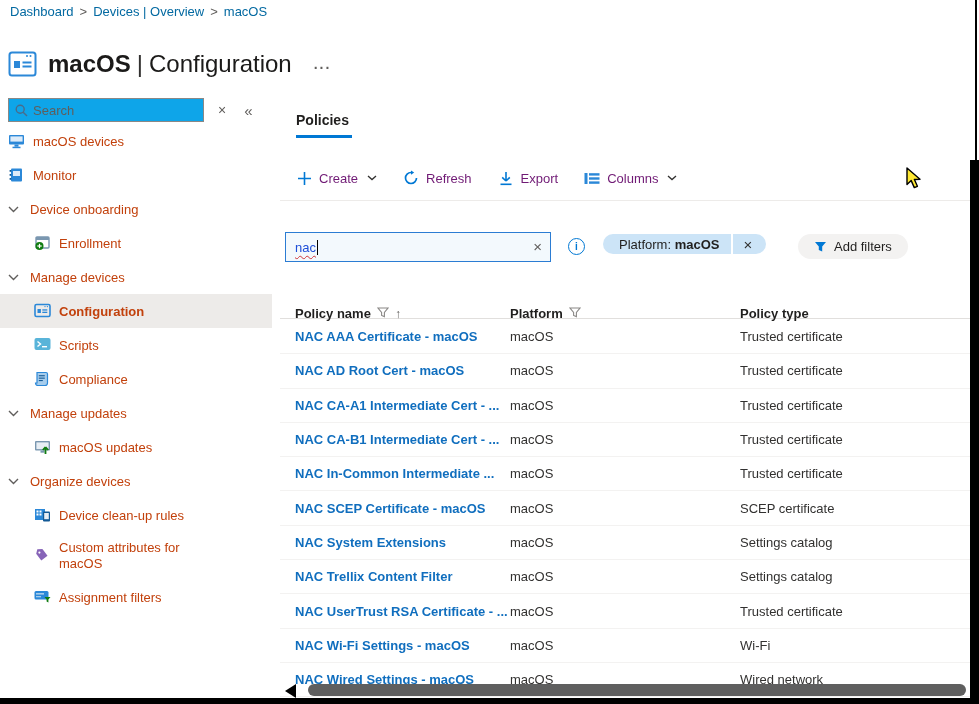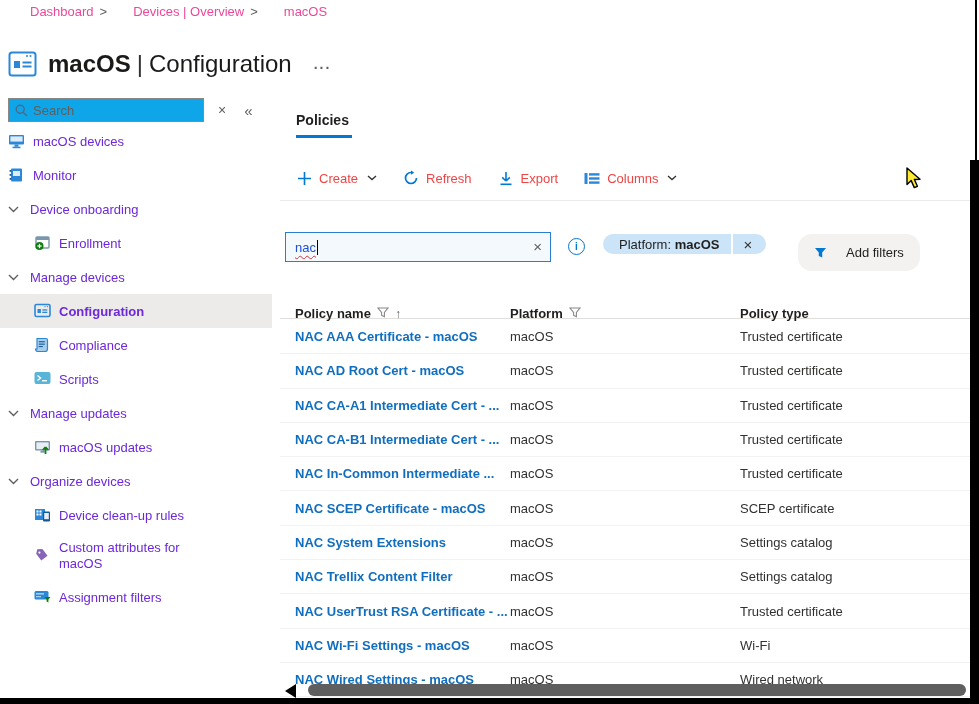--- a/index.html
+++ b/index.html
@@ -5,74 +5,74 @@
   * { margin:0; padding:0; box-sizing:border-box; }
   html,body { width:979px; height:704px; }
   body {
     font-family:"Liberation Sans","DejaVu Sans",sans-serif;
     background:#ffffff; color:#201f1e; overflow:hidden; position:relative;
   }
   .page { position:absolute; inset:0; }
 
   
   .breadcrumb { position:absolute; top:4px; left:10px; font-size:13px; }
-  .breadcrumb a { color:#ec4899; text-decoration:none; cursor:pointer;margin-left:20px; }
+  .breadcrumb a { color:#0369a1; text-decoration:none; cursor:pointer; }
   .breadcrumb .sep { color:#605e5c; margin:0 6px; }
 
   
   .titlebar { position:absolute; top:50px; left:8px; display:flex; align-items:center; }
   .title-icon { width:30px; height:28px; margin-right:10px; display:inline-flex; }
   .page-title { font-size:24px; font-weight:400; color:#1b1a19; }
   .page-title .t-bold { font-weight:700; }
   .page-title .t-sep { margin:0 6px; color:#323130; }
   .title-more { margin-left:22px; color:#605e5c; font-size:14px; letter-spacing:2px; font-weight:700; cursor:pointer; }
 
   
   .sidebar { position:absolute; top:94px; left:0; width:272px; bottom:8px; }
   .search-row { position:relative; height:26px; margin:3px 0 0 8px; display:flex; align-items:center; }
   .search-box { position:relative; width:196px; height:24px; border:1px solid #8a8886; background:#0ea5e9; display:flex; align-items:center; }
   .search-box svg { margin:0 5px 0 6px; flex:0 0 auto; }
   .search-box input { border:none; outline:none; width:150px; font-size:13px; font-family:inherit; color:#201f1e; background:transparent; }
   .search-box input::placeholder { color:#605e5c; }
   .side-x { margin-left:14px; color:#605e5c; font-size:14px; cursor:pointer; }
   .side-collapse { margin-left:18px; color:#605e5c; font-size:15px; cursor:pointer; }
   .nav-items { position:absolute; top:30px; left:0; right:0; }
-  .side-item { display:flex; align-items:center; height:34px; font-size:13px; color:#6d28d9; cursor:pointer; }
+  .side-item { display:flex; align-items:center; height:34px; font-size:13px; color:#c2410c; cursor:pointer; }
   .side-item .chev { margin-left:8px; width:14px; display:inline-flex; }
   .side-item.top { padding-left:8px; }
   .side-item.child { padding-left:34px; }
   .side-item .ico { width:17px; height:17px; margin-right:8px; display:inline-flex; flex:0 0 auto; }
   .side-item.group .lbl { margin-left:8px; }
   .side-item.selected { background:#edebe9; font-weight:700; }
   .side-item.twoline { height:48px; }
   .side-item.twoline .lbl { max-width:150px; line-height:1.25; }
 
   
   .main { position:absolute; left:280px; top:0; width:690px; height:704px; }
   .tab { position:absolute; top:112px; left:16px; font-size:14px; font-weight:600; color:#201f1e; cursor:pointer; }
   .tab-underline { position:absolute; top:135px; left:16px; width:56px; height:3px; background:#0078d4; }
 
   .toolbar { position:absolute; top:170px; left:16px; display:flex; align-items:center; gap:26px; }
-  .tb-btn { display:flex; align-items:center; gap:7px; font-size:13px; color:#ef4444; cursor:pointer; background:none; border:none; font-family:inherit; }
+  .tb-btn { display:flex; align-items:center; gap:7px; font-size:13px; color:#701a75; cursor:pointer; background:none; border:none; font-family:inherit; }
   .tb-ico { display:inline-flex; width:16px; height:16px; align-items:center; justify-content:center; color:#0078d4; font-size:18px; line-height:1; }
   .tb-chev { display:inline-flex; margin-left:2px; }
   .toolbar-divider { position:absolute; top:200px; left:0; right:0; height:1px; background:#edebe9; }
 
   
   .filter-row { position:absolute; top:232px; left:0; right:0; height:32px; }
   .search-input { position:absolute; left:5px; top:0; width:266px; height:30px; border:1.5px solid #2b7cd3; background:#f3f9fd; display:flex; align-items:center; padding:0 28px 0 9px; cursor:text; }
   .search-input .typed { font-size:13px; color:#1d4ed8; text-decoration:underline wavy #d13438 1px; text-underline-offset:3px;text-align:center; }
   .caret { display:inline-block; width:1px; height:15px; background:#000; margin-left:1px; }
   .input-clear { position:absolute; right:8px; top:5px; color:#605e5c; font-size:15px; cursor:pointer; }
   .info-icon { position:absolute; left:288px; top:6px; width:17px; height:17px; border:1.5px solid #0078d4; border-radius:50%; color:#0078d4; font-size:10px; font-weight:700; display:flex; align-items:center; justify-content:center; cursor:pointer; }
   .pill { position:absolute; left:323px; top:2px; height:20px; display:flex; align-items:stretch; font-size:13px; cursor:pointer; }
   .pill .pill-main { background:#cce4f7; border-radius:14px 0 0 14px; display:flex; align-items:center; padding:0 12px 0 16px; color:#201f1e; }
   .pill .pill-main b { font-weight:700; }
   .pill .pill-x { background:#cce4f7; border-radius:0 14px 14px 0; display:flex; align-items:center; padding:0 14px 0 10px; margin-left:2px; color:#323130; font-size:15px; }
-  .add-filters { position:absolute; left:518px; top:2px; height:37px; background:#f3f2f1; border-radius:14px; display:flex; align-items:center; gap:19px; padding:0 16px; font-size:13px; color:#201f1e; cursor:pointer; }
+  .add-filters { position:absolute; left:518px; top:2px; height:25px; background:#f3f2f1; border-radius:14px; display:flex; align-items:center; gap:7px; padding:0 16px; font-size:13px; color:#201f1e; cursor:pointer; }
 
   
   .thead { position:absolute; top:292px; left:0; right:0; height:27px; display:flex; border-bottom:1px solid #e1dfdd; }
   .th { display:flex; align-items:center; gap:6px; font-size:13px; font-weight:600; color:#201f1e;margin-top:17px; }
   .th:nth-child(1){ width:230px; padding-left:15px; }
   .th:nth-child(2){ width:230px; }
   .th .sort { color:#605e5c; font-weight:400; font-size:12px; }
   .tbody { position:absolute; top:320px; left:0; right:0; height:377px; display:flex; flex-direction:column; overflow:hidden; }
   .trow { display:flex; align-items:center; flex:0 0 34.3px; border-bottom:1px solid #f3f2f1; cursor:pointer; }
   .td { font-size:13px; color:#323130; white-space:nowrap; overflow:hidden; }
@@ -186,38 +186,38 @@
               <circle cx="13.4" cy="3.6" r="0.7" fill="#2b88d8"></circle>
               <rect x="3.5" y="6" width="3.4" height="4" fill="#2b88d8"></rect>
               <rect x="8.3" y="6.3" width="5" height="1.3" fill="#2b88d8"></rect>
               <rect x="8.3" y="8.7" width="5" height="1.3" fill="#2b88d8"></rect>
             </svg>
           </span>
           <span class="lbl">Configuration</span>
         </div>
         <div class="side-item child">
           <span class="ico">
+            <svg width="17" height="14" viewBox="0 0 17 14">
+              <rect x="0.5" y="1" width="16" height="12" rx="2" fill="#59b4d9"></rect>
+              <path d="M3.5 4.5 L6.5 7 L3.5 9.5" fill="none" stroke="#fff" stroke-width="1.4"></path>
+              <rect x="8" y="9" width="5" height="1.4" fill="#fff"></rect>
+            </svg>
+          </span>
+          <span class="lbl">Scripts</span>
+        </div>
+        <div class="side-item child">
+          <span class="ico">
             <svg width="15" height="16" viewBox="0 0 15 16">
               <path d="M3 1.5 H12 a1.5 1.5 0 0 1 1.5 1.5 V12 a2.5 2.5 0 0 1 -2.5 2.5 H4 a2.5 2.5 0 0 1 -2.5 -2.5 V12 H3 Z" fill="#a7cdec" stroke="#2b88d8" stroke-width="1.2"></path>
               <rect x="4.8" y="4.2" width="6" height="1.1" fill="#135995"></rect>
               <rect x="4.8" y="6.6" width="6" height="1.1" fill="#135995"></rect>
               <rect x="4.8" y="9" width="4" height="1.1" fill="#135995"></rect>
             </svg>
           </span>
           <span class="lbl">Compliance</span>
-        </div>
-        <div class="side-item child">
-          <span class="ico">
-            <svg width="17" height="14" viewBox="0 0 17 14">
-              <rect x="0.5" y="1" width="16" height="12" rx="2" fill="#59b4d9"></rect>
-              <path d="M3.5 4.5 L6.5 7 L3.5 9.5" fill="none" stroke="#fff" stroke-width="1.4"></path>
-              <rect x="8" y="9" width="5" height="1.4" fill="#fff"></rect>
-            </svg>
-          </span>
-          <span class="lbl">Scripts</span>
         </div>
         <div class="side-item group">
           <span class="chev">
             <svg width="11" height="7" viewBox="0 0 11 7">
               <polyline points="1,1 5.5,5.5 10,1" fill="none" stroke="#605e5c" stroke-width="1.4"></polyline>
             </svg>
           </span>
           <span class="lbl">Manage updates</span>
         </div>
         <div class="side-item child">

